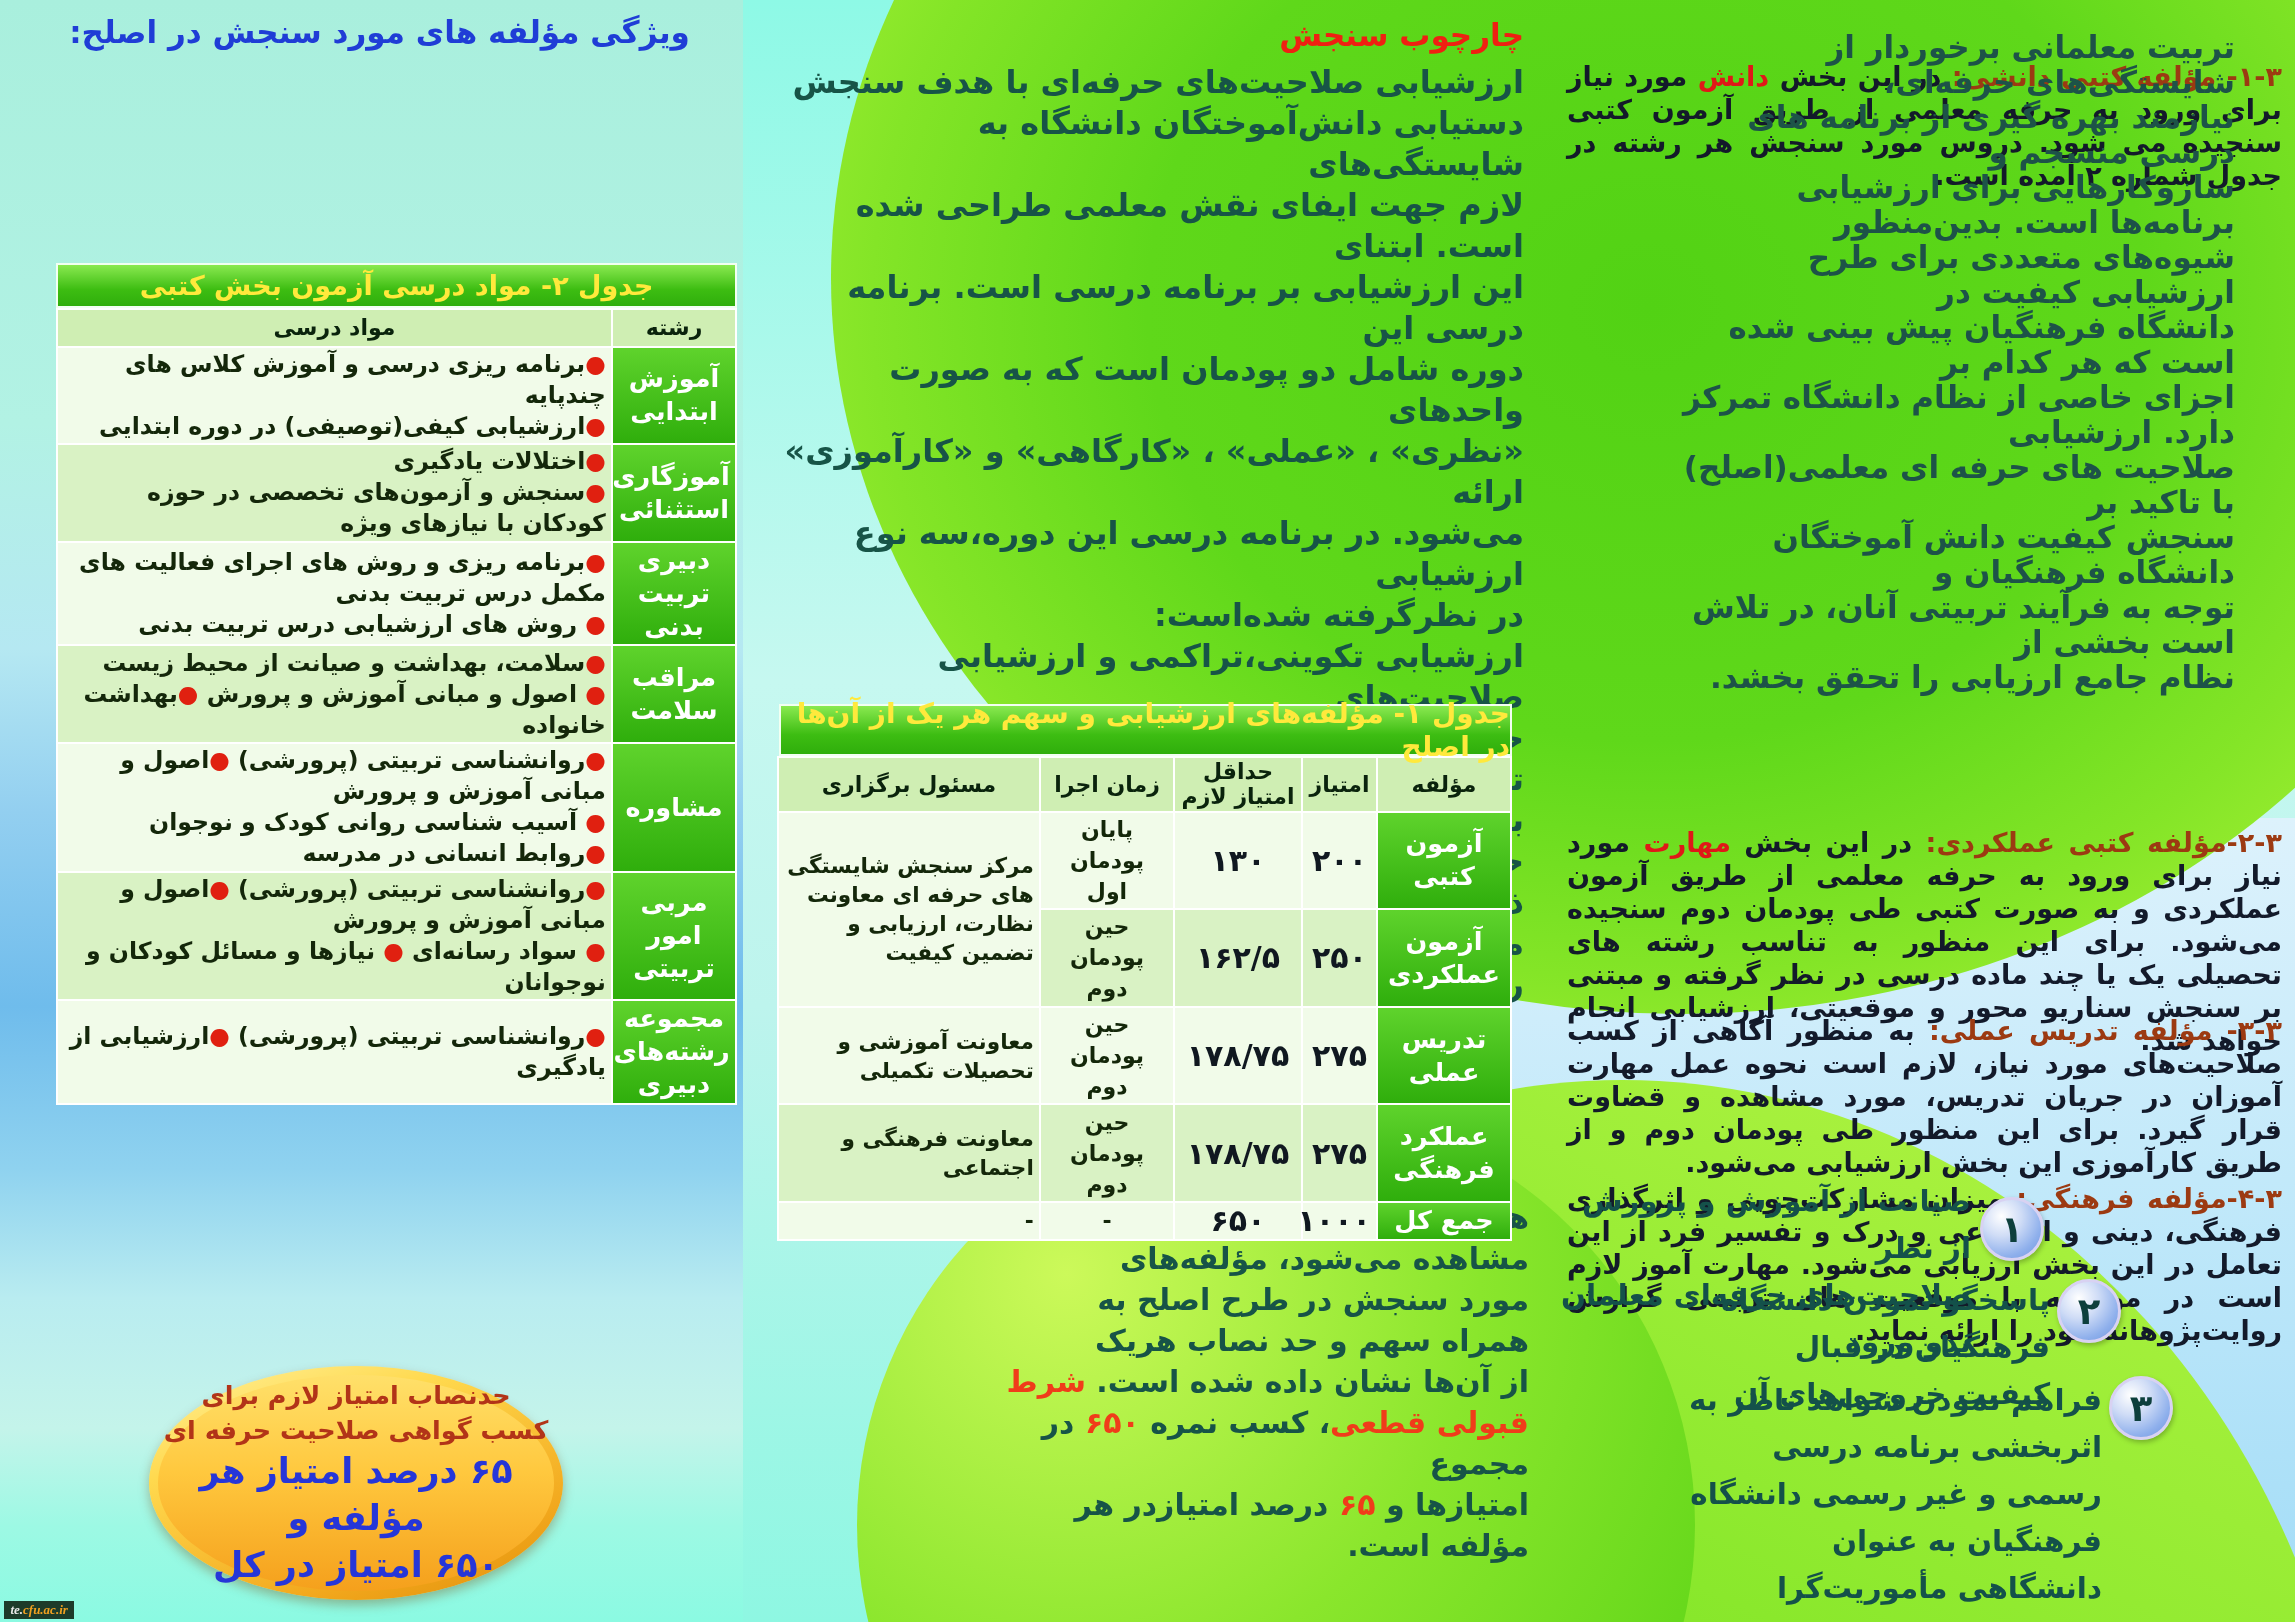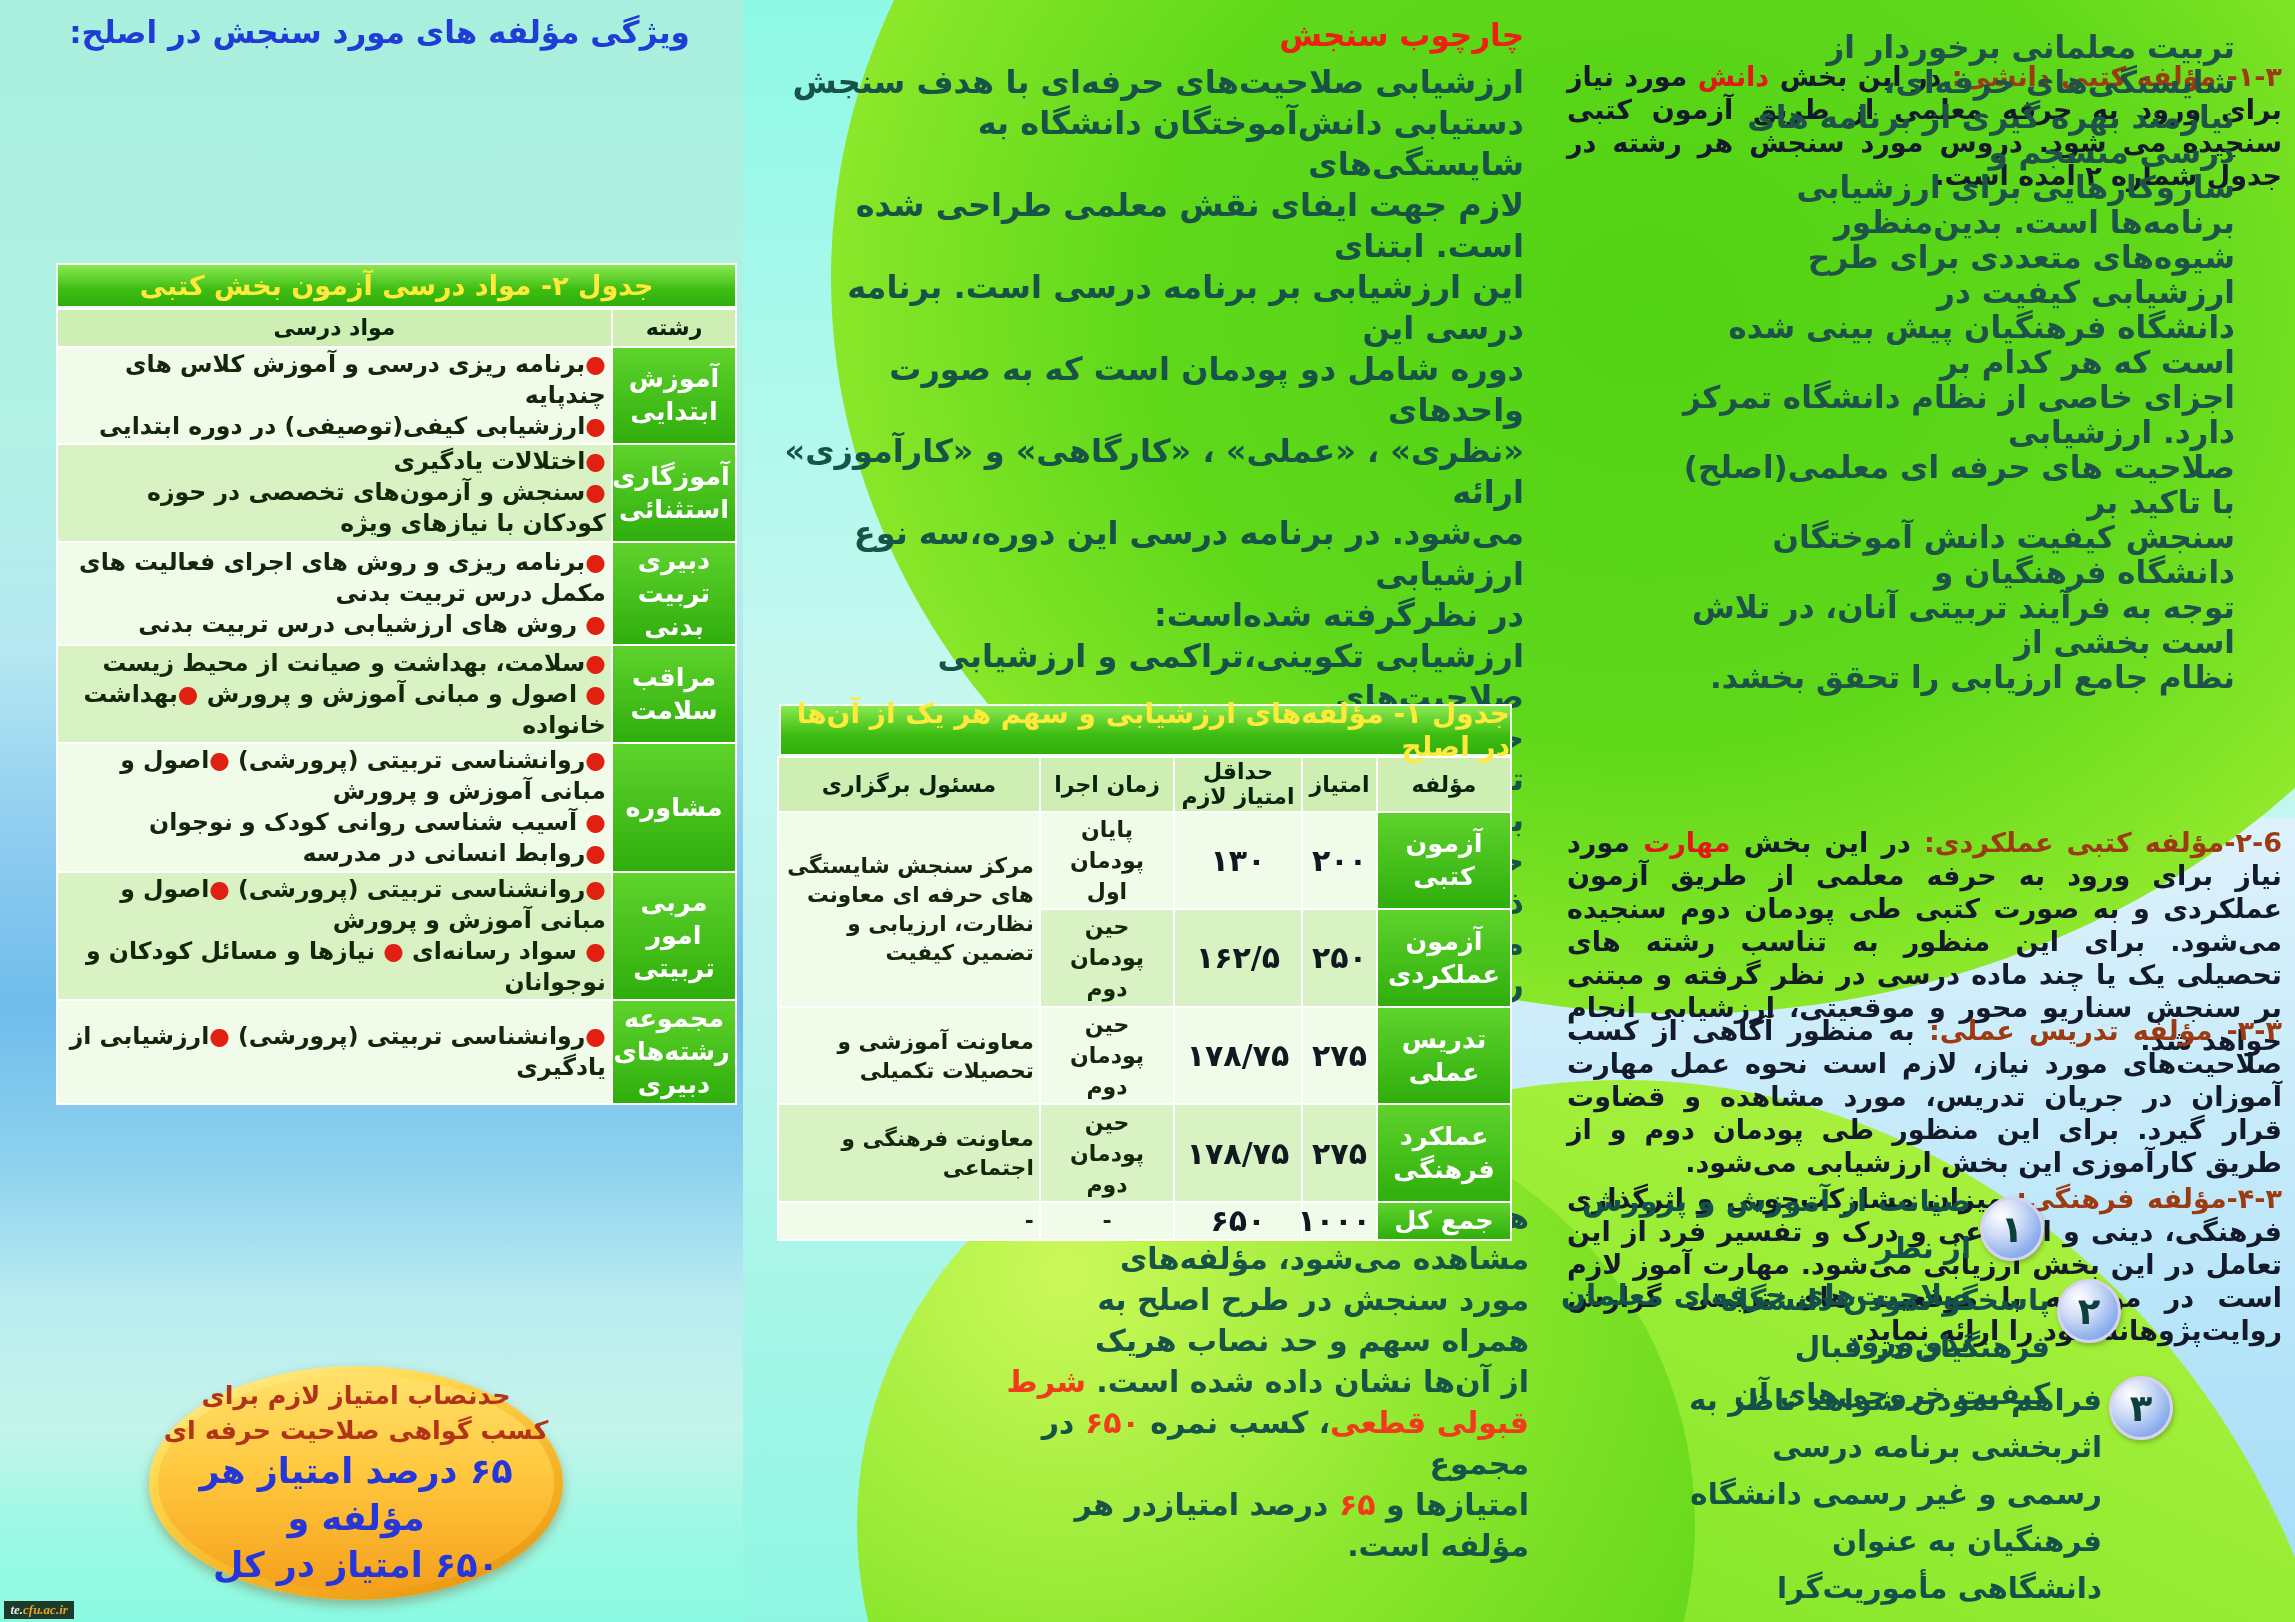--- a/index.html
+++ b/index.html
@@ -165,21 +165,21 @@
       <tr class="pale" style="height:76px">
         <td class="cat">مجموعه رشته‌های دبیری</td>
         <td class="data">
           <div class="dotline"><span class="dot">●</span>روانشناسی تربیتی (پرورشی)   <span class="dot">●</span>ارزشیابی از یادگیری</div>
         </td>
       </tr>
     </tbody>
       </table>
   </div>
 
-  <p class="abs sec sec2"><span class="lbl">۲-6-مؤلفه کتبی عملکردی:</span><span> در این بخش </span><span class="hl">مهارت</span><span> مورد نیاز برای ورود به حرفه معلمی از طریق آزمون عملکردی و به صورت کتبی طی پودمان دوم سنجیده می‌شود. برای این منظور به تناسب رشته های تحصیلی یک یا چند ماده درسی در نظر گرفته و مبتنی بر سنجش سناریو محور و موقعیتی، ارزشیابی انجام خواهد شد.</span></p>
+  <p class="abs sec sec2"><span class="lbl">۲-۳-مؤلفه کتبی عملکردی:</span><span> در این بخش </span><span class="hl">مهارت</span><span> مورد نیاز برای ورود به حرفه معلمی از طریق آزمون عملکردی و به صورت کتبی طی پودمان دوم سنجیده می‌شود. برای این منظور به تناسب رشته های تحصیلی یک یا چند ماده درسی در نظر گرفته و مبتنی بر سنجش سناریو محور و موقعیتی، ارزشیابی انجام خواهد شد.</span></p>
 
   <p class="abs sec sec3"><span class="lbl">۳-۳- مؤلفه تدریس عملی:</span><span> به منظور آگاهی از کسب صلاحیت‌های مورد نیاز، لازم است نحوه عمل مهارت آموزان در جریان تدریس، مورد مشاهده و قضاوت قرار گیرد. برای این منظور طی پودمان دوم و از طریق کارآموزی این بخش ارزشیابی می‌شود.</span></p>
 
   <p class="abs sec sec4"><span class="lbl">۴-۳-مؤلفه فرهنگی:</span><span> میزان مشارکت‌جویی و اثرگذاری فرهنگی، دینی و اجتماعی و درک و تفسیر فرد از این تعامل در این بخش ارزیابی می‌شود. مهارت آموز لازم است در مواجهه با موقعیت های تربیتی گزارش روایت‌پژوهانه خود را ارائه نماید.</span></p>
 
   <div class="abs oval">
     <div class="oval-in">
       <div class="oval-red">حدنصاب امتیاز لازم برای</div>
       <div class="oval-red">کسب گواهی صلاحیت حرفه ای</div>
       <div class="oval-blue">۶۵ درصد امتیاز هر مؤلفه و</div>

